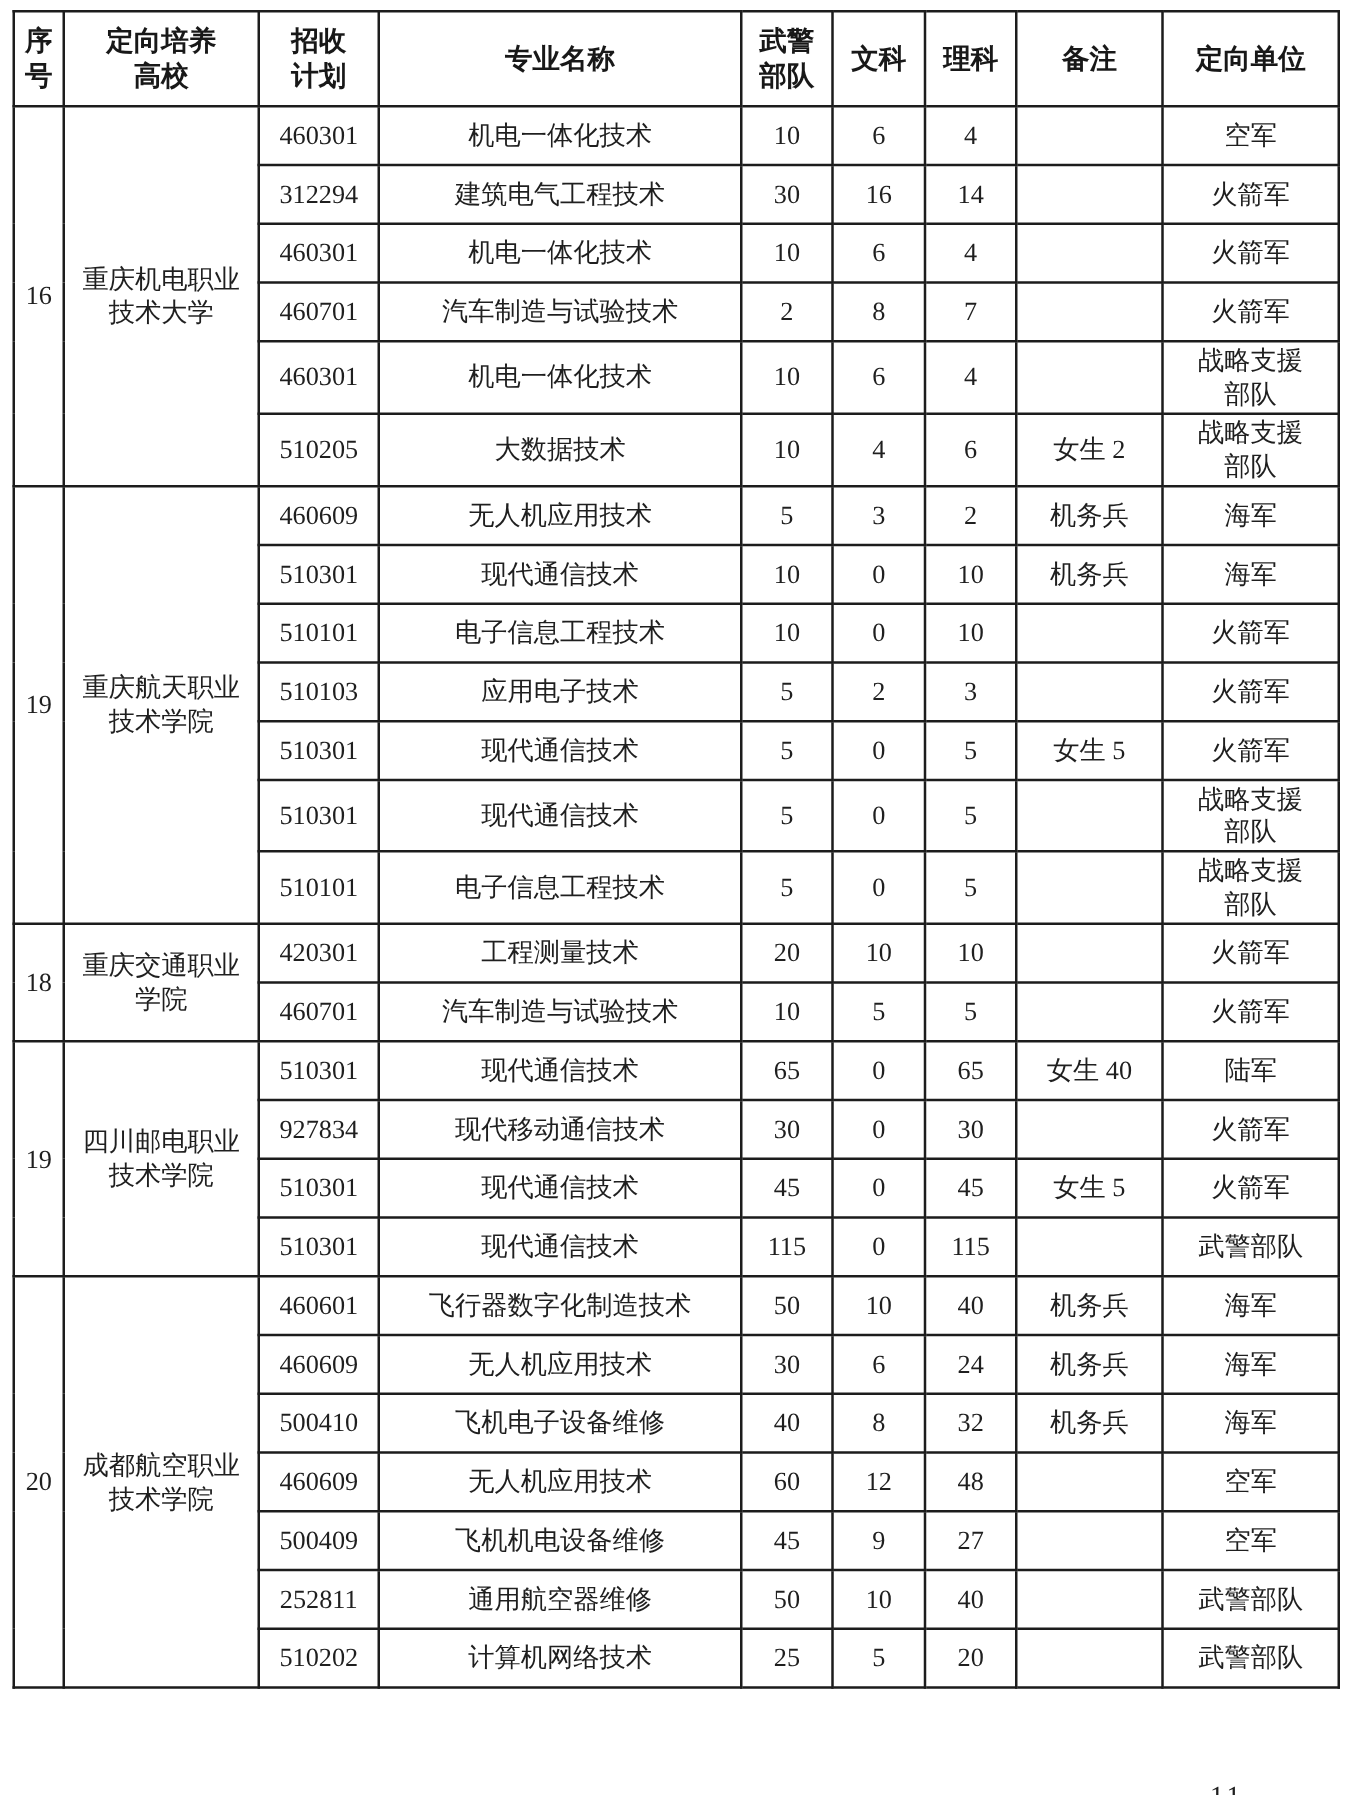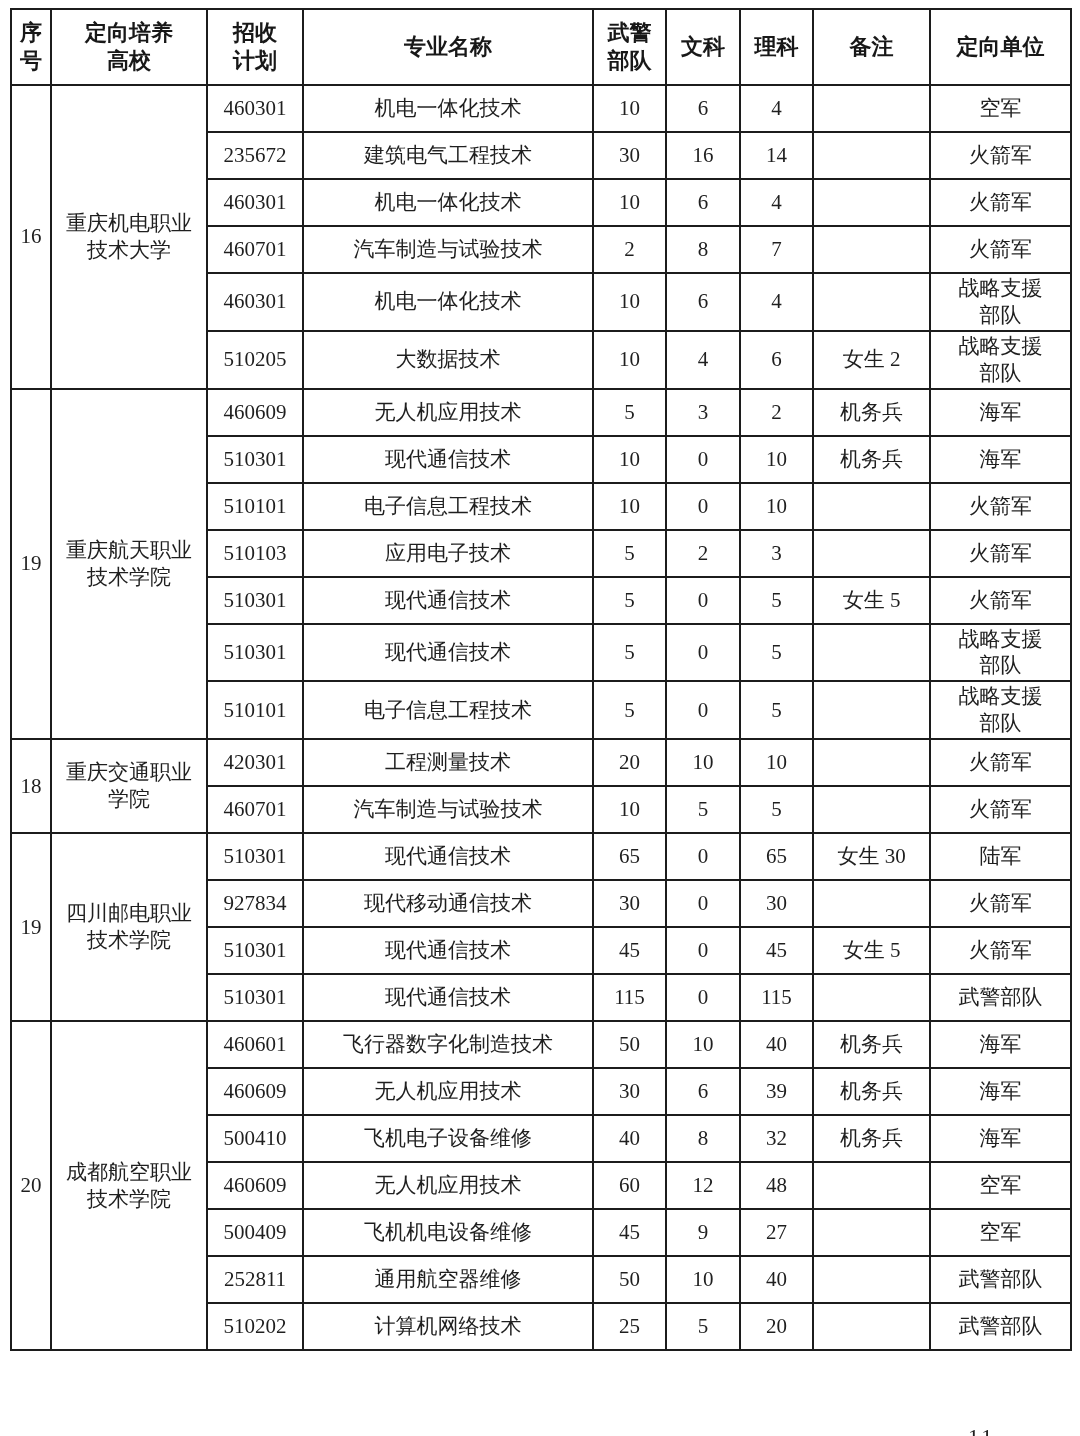--- a/index.html
+++ b/index.html
@@ -82,21 +82,21 @@
         <td rowspan="6"><span class="wrap w-college">重庆机电职业技术大学</span></td>
         <td>460301</td>
         <td>机电一体化技术</td>
         <td>10</td>
         <td>6</td>
         <td>4</td>
         <td></td>
         <td><span class="wrap w-unit">空军</span></td>
       </tr>
       <tr class="data-row">
-        <td>235672</td>
+        <td>312294</td>
         <td>建筑电气工程技术</td>
         <td>30</td>
         <td>16</td>
         <td>14</td>
         <td></td>
         <td><span class="wrap w-unit">火箭军</span></td>
       </tr>
       <tr class="data-row">
         <td>460301</td>
         <td>机电一体化技术</td>
@@ -219,21 +219,21 @@
         <td><span class="wrap w-unit">火箭军</span></td>
       </tr>
       <tr class="data-row">
         <td rowspan="4">19</td>
         <td rowspan="4"><span class="wrap w-college">四川邮电职业技术学院</span></td>
         <td>510301</td>
         <td>现代通信技术</td>
         <td>65</td>
         <td>0</td>
         <td>65</td>
-        <td>女生 30</td>
+        <td>女生 40</td>
         <td><span class="wrap w-unit">陆军</span></td>
       </tr>
       <tr class="data-row">
         <td>927834</td>
         <td>现代移动通信技术</td>
         <td>30</td>
         <td>0</td>
         <td>30</td>
         <td></td>
         <td><span class="wrap w-unit">火箭军</span></td>
@@ -265,21 +265,21 @@
         <td>10</td>
         <td>40</td>
         <td>机务兵</td>
         <td><span class="wrap w-unit">海军</span></td>
       </tr>
       <tr class="data-row">
         <td>460609</td>
         <td>无人机应用技术</td>
         <td>30</td>
         <td>6</td>
-        <td>39</td>
+        <td>24</td>
         <td>机务兵</td>
         <td><span class="wrap w-unit">海军</span></td>
       </tr>
       <tr class="data-row">
         <td>500410</td>
         <td>飞机电子设备维修</td>
         <td>40</td>
         <td>8</td>
         <td>32</td>
         <td>机务兵</td>

